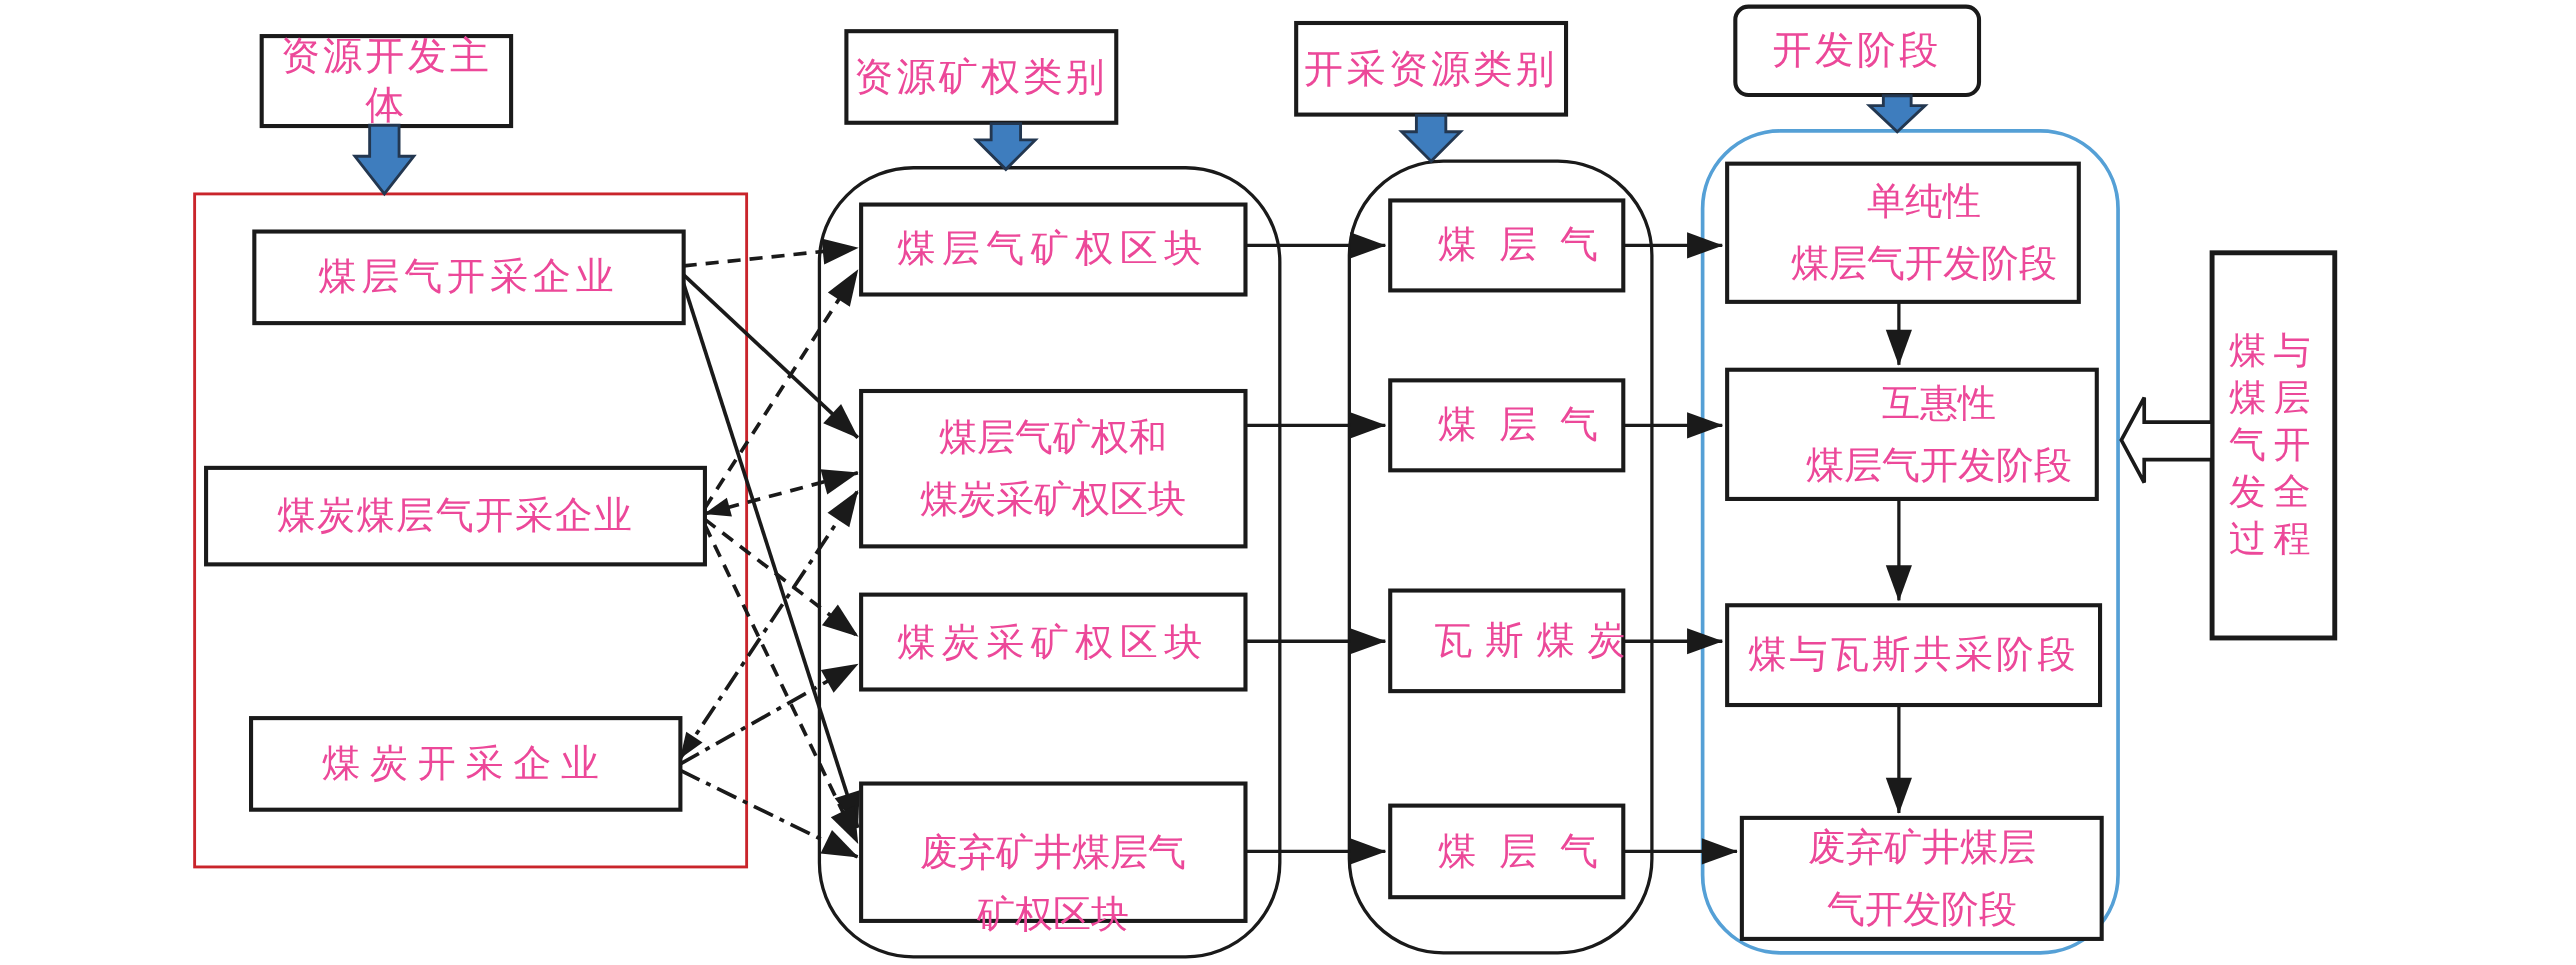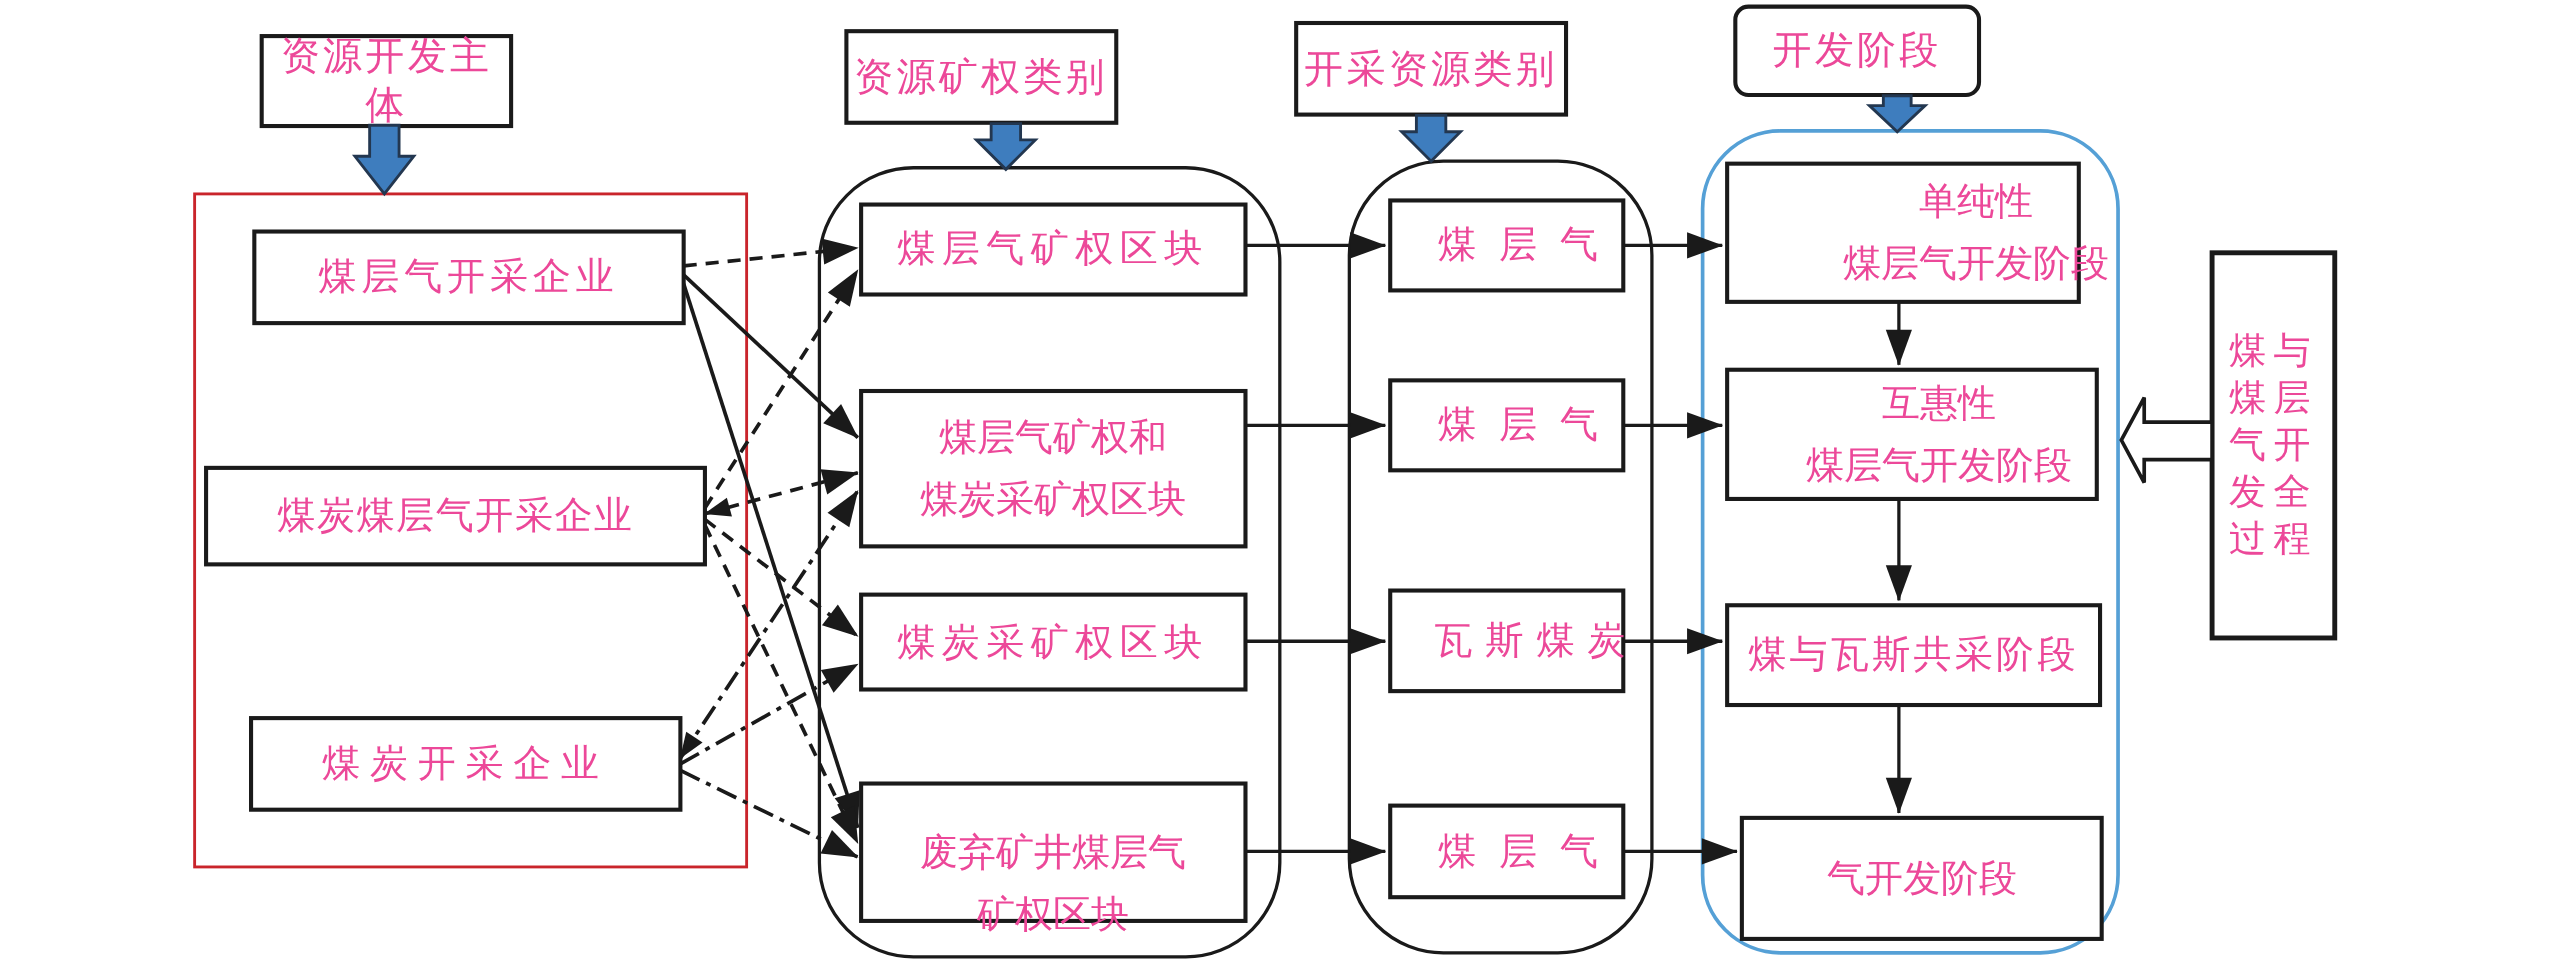--- a/index.html
+++ b/index.html
@@ -152,37 +152,38 @@
 <div class="node bx spread" style="left:1390px;top:380px;width:233px;height:90px;">
       <span>煤层气</span>
     </div>
 <div class="node bx spread2" style="left:1390px;top:590px;width:233px;height:101px;">
       <span>瓦斯煤炭</span>
     </div>
 <div class="node bx spread" style="left:1390px;top:806px;width:233px;height:92px;">
       <span>煤层气</span>
     </div>
 
-<div class="node bx two" style="left:1804px;top:164px;width:344px;height:138px;">
+<div class="node bx two" style="left:1752px;top:164px;width:344px;height:138px;">
   <div>
         <span class="ln">单纯性</span>
         <span class="ln">煤层气开发阶段</span>
       </div>
 </div>
 <div class="node bx two" style="left:1727px;top:370px;width:370px;height:129px;margin-left:27px;">
   <div>
         <span class="ln">互惠性</span>
         <span class="ln">煤层气开发阶段</span>
       </div>
 </div>
 <div class="node bx" style="left:1727px;top:605px;width:373px;height:100px;letter-spacing:3.3px;">
       <span>煤与瓦斯共采阶段</span>
     </div>
 <div class="node bx two" style="left:1742px;top:818px;width:360px;height:121px;">
   <div>
+        <span class="ln">废弃矿井煤层</span>
         <span class="ln">气开发阶段</span>
       </div>
 </div>
 
 <div class="node rbox" style="left:2212px;top:253px;width:123px;height:385px;">
   <div>
     <span class="ln">煤与</span>
     <span class="ln">煤层</span>
     <span class="ln">气开</span>
     <span class="ln">发全</span>

